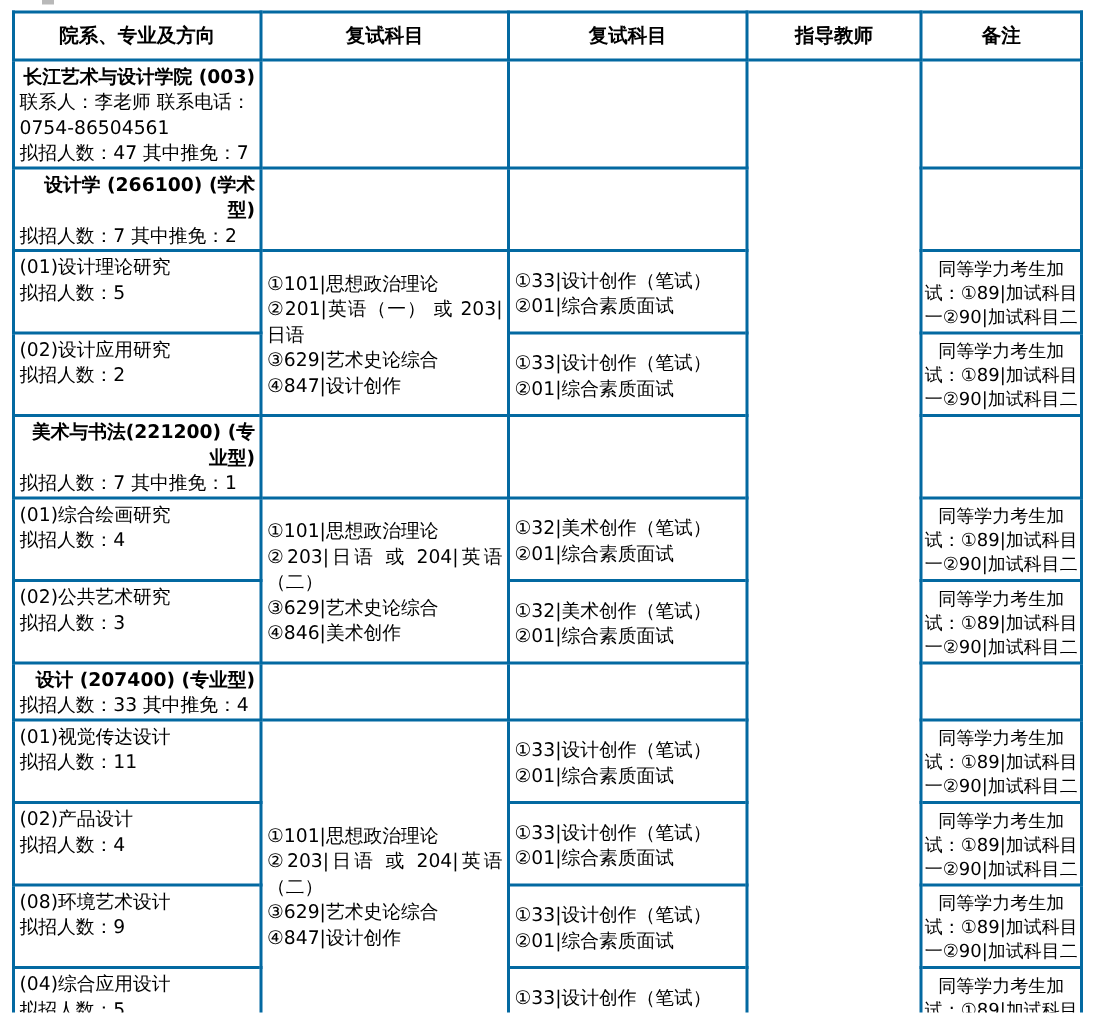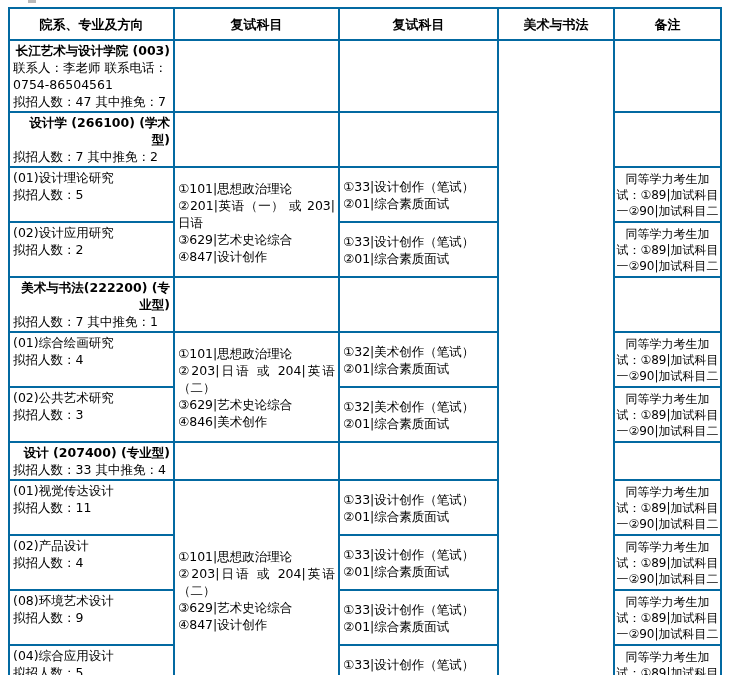--- a/index.html
+++ b/index.html
@@ -46,21 +46,21 @@
       <col class="c3">
       <col class="c4">
       <col class="c5">
   </colgroup>
 
   <tbody>
       <tr class="r-header">
     <th>院系、专业及方向</th>
     <th>复试科目</th>
     <th>复试科目</th>
-    <th>美术与书法</th>
+    <th>指导教师</th>
     <th>备注</th>
   </tr>
 
   <tr class="r-college">
     <td class="top">
       <div class="bold">长江艺术与设计学院 (003)</div>
       <div>联系人：李老师 联系电话：</div>
       <div>0754-86504561</div>
       <div>拟招人数：47 其中推免：7</div>
     </td>
@@ -103,21 +103,21 @@
     </td>
     <td class="pre">①33|设计创作（笔试）
 ②01|综合素质面试</td>
     <td class="remark">同等学力考生加
 试：①89|加试科目
 一②90|加试科目二</td>
   </tr>
 
   <tr class="r-sec">
     <td class="top">
-      <div class="bold">美术与书法(222200) (专业型)</div>
+      <div class="bold">美术与书法(221200) (专业型)</div>
       <div>拟招人数：7 其中推免：1</div>
     </td>
     <td></td>
     <td></td>
     <td></td>
   </tr>
 
   <tr class="r-dir">
     <td class="top">
       <div>(01)综合绘画研究</div>

